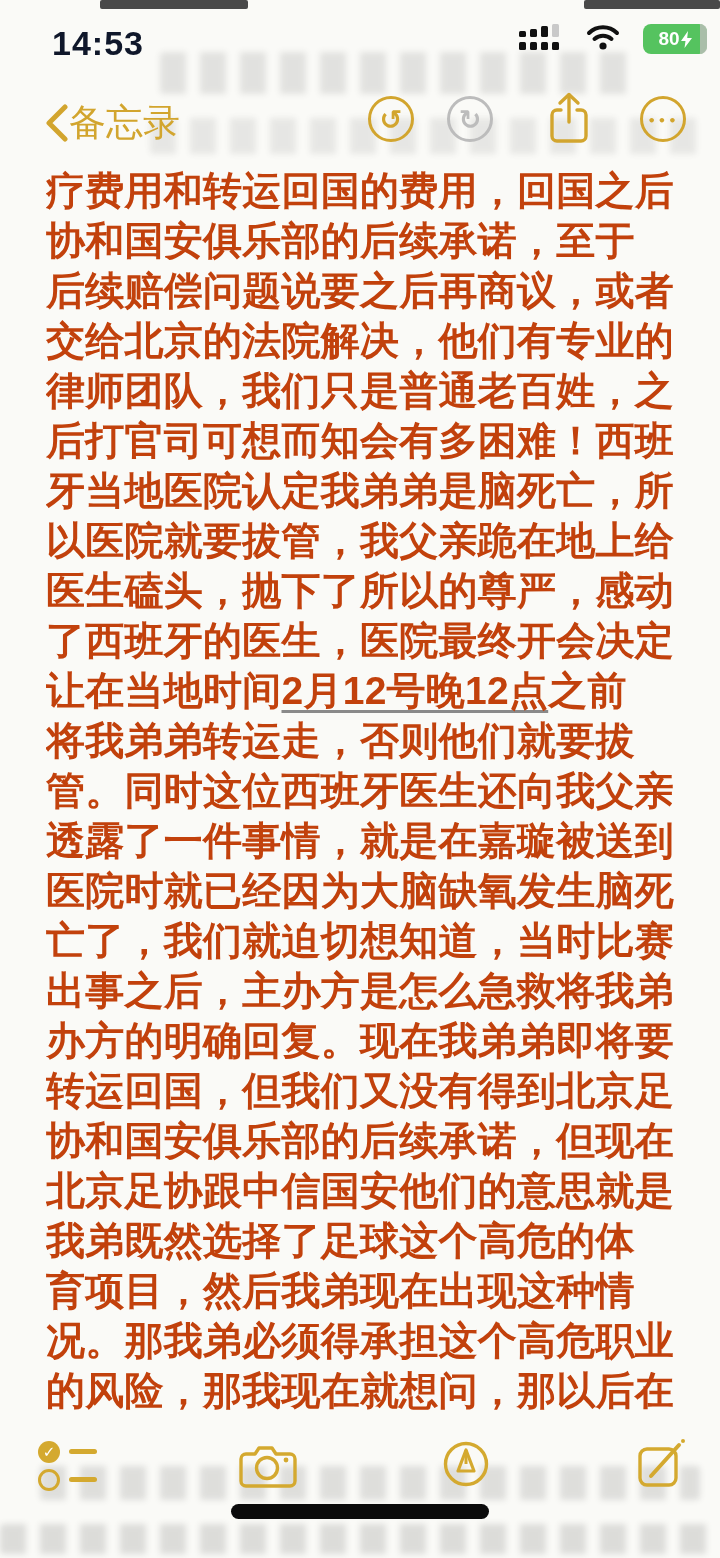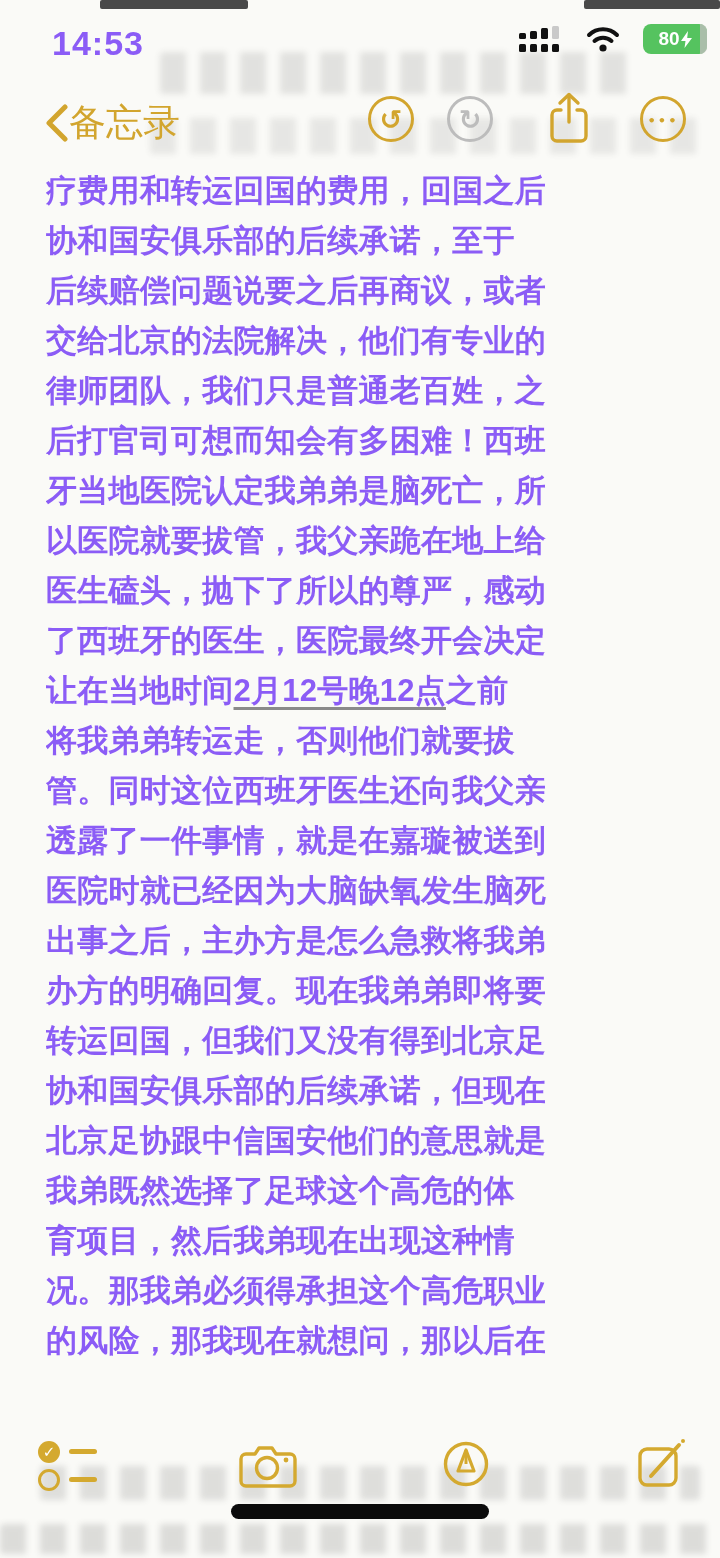--- a/index.html
+++ b/index.html
@@ -10,22 +10,22 @@
     font-family:"Liberation Sans","DejaVu Sans",sans-serif;
   }
 
   
   .ghost { position:absolute; filter:blur(3px); opacity:.13; border-radius:4px;
            background:repeating-linear-gradient(90deg,#454545 0 26px, transparent 26px 40px); }
   .topstrip { position:absolute; top:0; height:9px; background:#1d1d1d; opacity:.8; border-radius:2px; }
 
   
   .statusbar { position:absolute; top:18px; left:0; width:720px; height:44px; }
-  .time { position:absolute; left:52px; top:6px; font-size:34px; font-weight:700; color:#8b5cf6; letter-spacing:1px; }
-  .sb-right { position:absolute; right:16px; top:6px; display:flex; align-items:center; gap:22px; }
+  .time { position:absolute; left:52px; top:6px; font-size:34px; font-weight:700; color:#0f172a; letter-spacing:1px; }
+  .sb-right { position:absolute; right:16px; top:6px; display:flex; gap:22px; }
   .battery {
     width:64px; height:30px; border-radius:8px; background:#55c35f;
     display:flex; align-items:center; justify-content:center; gap:1px;
     position:relative; color:#fff; font-weight:700; font-size:19px;
   }
   .battery .sliver { position:absolute; right:0; top:0; width:7px; height:100%;
     background:#b9bdb6; border-radius:0 8px 8px 0; opacity:.85; }
   .battery-tip { width:4px; height:12px; background:#c6c9c2; border-radius:0 3px 3px 0; margin-left:-7px; }
 
   
@@ -36,21 +36,21 @@
     border:3px solid #d2a52e; color:#d2a52e; display:flex; align-items:center; justify-content:center;
     font-size:27px; font-weight:700; font-family:"DejaVu Sans",sans-serif; }
   .circ-btn.disabled { border-color:#bcbcbc; color:#bcbcbc; }
   .undo { left:368px; } .redo { left:447px; } .more { left:640px; }
   .more span { font-size:13px; letter-spacing:2px; margin-top:2px; }
   .share-btn { position:absolute; left:546px; top:-4px; width:46px; height:54px; }
 
   
   .note {
     position:absolute; left:46px; top:166px; width:632px; height:1272px;
-    overflow:hidden; color:#8b5cf6; font-size:31px; font-weight:600;
+    overflow:hidden; color:#c2410c; font-size:39px; font-weight:600;
     line-height:50px; letter-spacing:0.25px; white-space:nowrap;
   }
   .nline { height:50px; }
   .datelink { text-decoration:underline; text-decoration-thickness:3px;
     text-underline-offset:6px; text-decoration-color:#8a8a8a;margin-top:29px; }
 
   
   .toolbar { position:absolute; left:0; top:1436px; width:720px; height:64px; }
   .tb { position:absolute; }
   .checklist { left:38px; top:4px; width:78px; }
@@ -142,20 +142,21 @@
     <div class="nline"><span>后打官司可想而知会有多困难！西班</span></div>
     <div class="nline"><span>牙当地医院认定我弟弟是脑死亡，所</span></div>
     <div class="nline"><span>以医院就要拔管，我父亲跪在地上给</span></div>
     <div class="nline"><span>医生磕头，抛下了所以的尊严，感动</span></div>
     <div class="nline"><span>了西班牙的医生，医院最终开会决定</span></div>
     <div class="nline"><span>让在当地时间</span><span class="datelink">2月12号晚12点</span><span>之前</span></div>
     <div class="nline"><span>将我弟弟转运走，否则他们就要拔</span></div>
     <div class="nline"><span>管。同时这位西班牙医生还向我父亲</span></div>
     <div class="nline"><span>透露了一件事情，就是在嘉璇被送到</span></div>
     <div class="nline"><span>医院时就已经因为大脑缺氧发生脑死</span></div>
+    <div class="nline"><span>亡了，我们就迫切想知道，当时比赛</span></div>
     <div class="nline"><span>出事之后，主办方是怎么急救将我弟</span></div>
     <div class="nline"><span>办方的明确回复。现在我弟弟即将要</span></div>
     <div class="nline"><span>转运回国，但我们又没有得到北京足</span></div>
     <div class="nline"><span>协和国安俱乐部的后续承诺，但现在</span></div>
     <div class="nline"><span>北京足协跟中信国安他们的意思就是</span></div>
     <div class="nline"><span>我弟既然选择了足球这个高危的体</span></div>
     <div class="nline"><span>育项目，然后我弟现在出现这种情</span></div>
     <div class="nline"><span>况。那我弟必须得承担这个高危职业</span></div>
     <div class="nline"><span>的风险，那我现在就想问，那以后在</span></div>
   </div>

